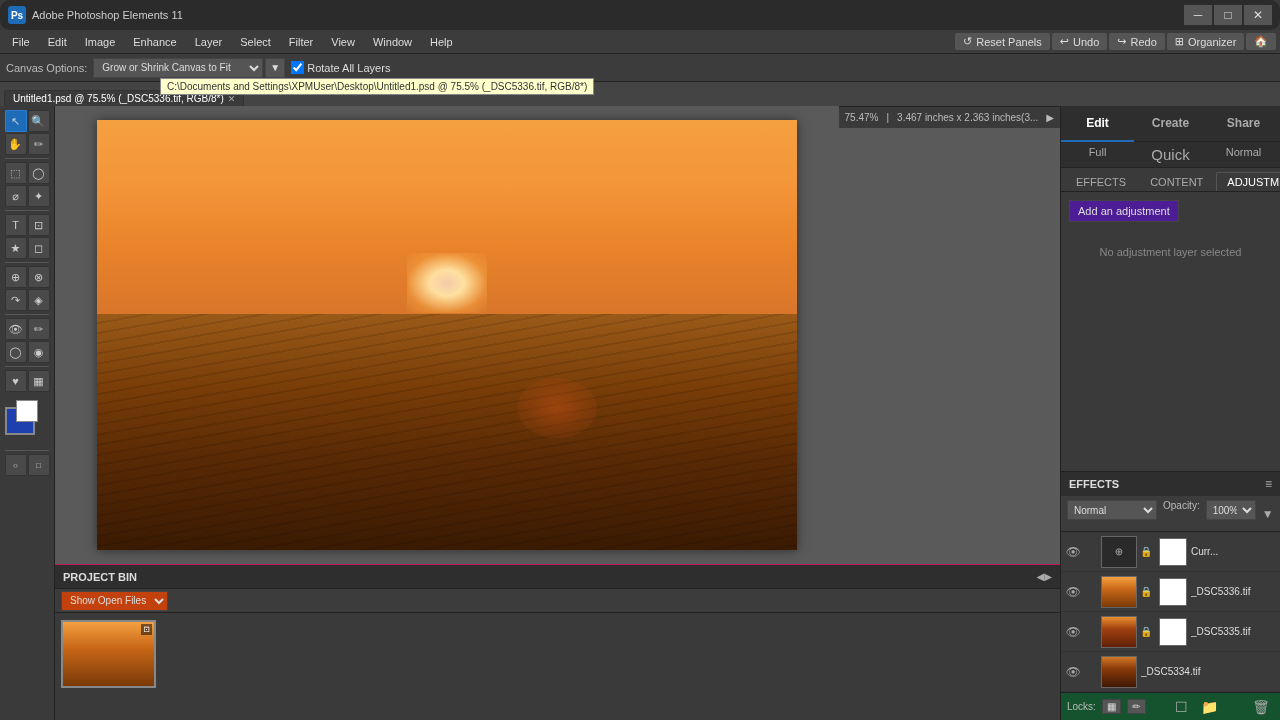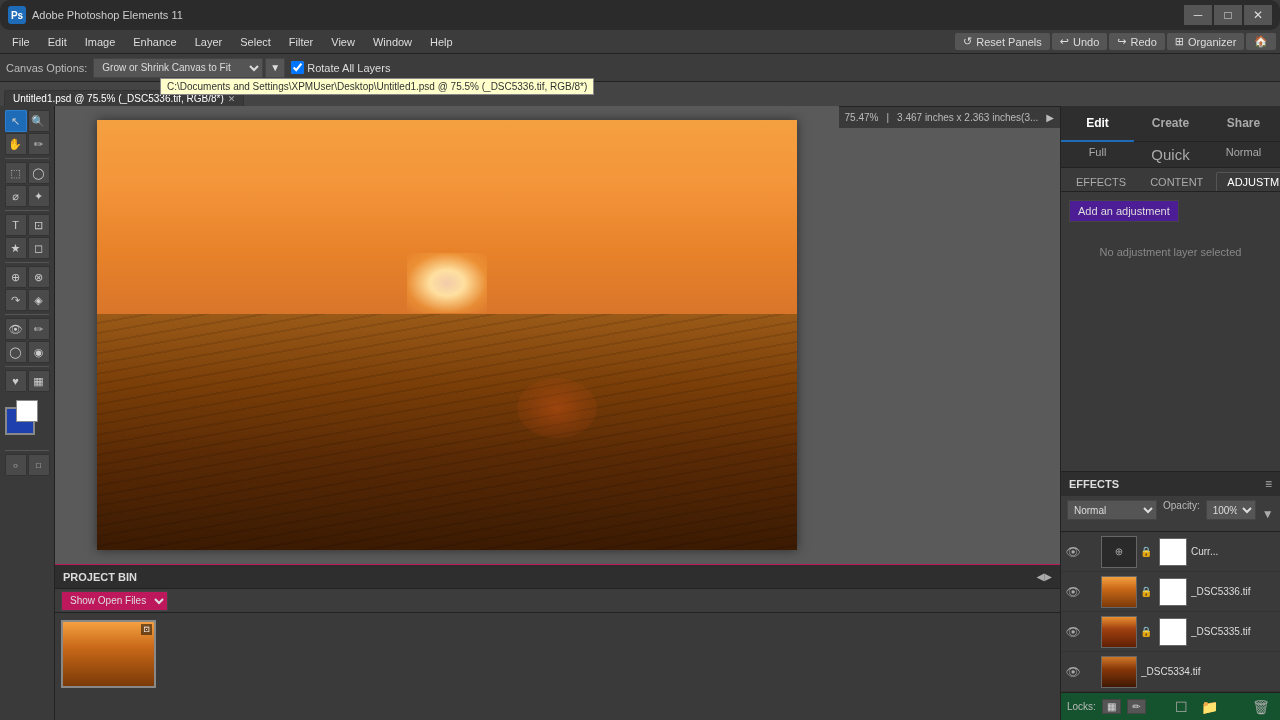--- a/index.html
+++ b/index.html
@@ -66,21 +66,21 @@
     
     #project-bin { background: #3a3a3a; height: 156px; flex-shrink: 0; border-top: 1px solid #be185d; }
     #project-bin-header { background: #2e2e2e; height: 24px; display: flex; align-items: center; padding: 0 8px; gap: 6px; border-bottom: 1px solid #222; }
     .project-bin-title { color: #ddd; font-size: 11px; font-weight: bold; flex: 1; }
     .project-bin-btn { background: none; border: none; color: #aaa; cursor: pointer; font-size: 10px; }
     #project-bin-toolbar { background: #3c3c3c; height: 24px; display: flex; align-items: center; padding: 0 6px; gap: 6px; border-bottom: 1px solid #222; }
     #project-bin-content { display: flex; align-items: center; padding: 6px; gap: 8px; overflow-x: auto; height: calc(130px - 48px); }
     .project-thumb { width: 95px; height: 68px; background: #555; border: 2px solid #888; cursor: pointer; position: relative; overflow: hidden; flex-shrink: 0; }
     .project-thumb .thumb-img { width: 100%; height: 100%; background: linear-gradient(180deg, #f4a040 0%, #c96818 40%, #7a3a08 100%); }
     .project-thumb .thumb-icon { position: absolute; top: 2px; right: 2px; background: rgba(0,0,0,0.5); color: #fff; font-size: 8px; padding: 1px 2px; }
-    .project-select { background: #be185d; border: 1px solid #444; color: #ddd; font-size: 10px; padding: 1px 4px; height: 20px; cursor: pointer; }
+    .project-select { background: #c2410c; border: 1px solid #444; color: #ddd; font-size: 10px; padding: 1px 4px; height: 20px; cursor: pointer; }
 
     
     #right-panel { width: 220px; background: #3a3a3a; display: flex; flex-direction: column; flex-shrink: 0; border-left: 1px solid #222; }
     #panel-header { background: #2e2e2e; height: 36px; display: flex; align-items: center; border-bottom: 1px solid #222; }
     .panel-tab { flex: 1; height: 36px; display: flex; align-items: center; justify-content: center; cursor: pointer; font-size: 12px; font-weight: bold; color: #aaa; border-bottom: 2px solid transparent; }
     .panel-tab.active { color: #fff; border-bottom: 2px solid #1e6bb8; }
 
     
     #edit-panel { flex: 1; display: flex; flex-direction: column; overflow: hidden; }
     #edit-sub-tabs { display: flex; padding: 4px 4px 0; gap: 2px; background: #3a3a3a; border-bottom: 1px solid #222; }

